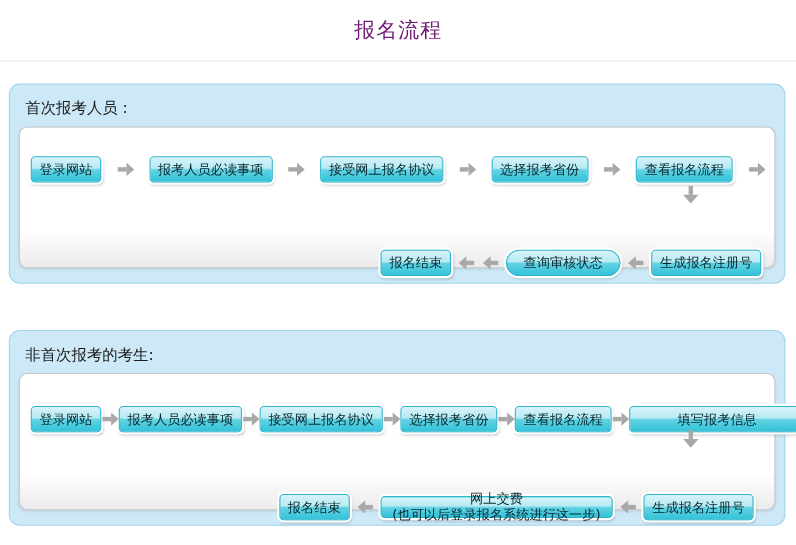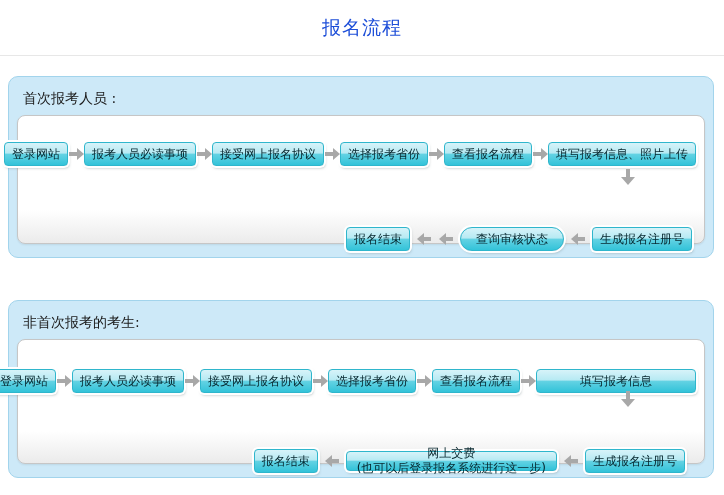--- a/index.html
+++ b/index.html
@@ -2,40 +2,40 @@
 <html><head>
 <meta charset="utf-8">
 <style>
   * { margin:0; padding:0; box-sizing:border-box; }
   html,body { background:#fff; }
   body {
     width:724px; height:495px; position:relative;
     font-family:"DejaVu Sans","Liberation Sans",sans-serif;
     overflow:hidden;
   }
-  .title { padding-top:15px; text-align:center; font-size:19px; color:#1d4ed8; letter-spacing:1px; }
+  .title { padding-top:15px; text-align:center; font-size:19px; color:#701a75; letter-spacing:1px; }
   .divider { position:absolute; top:55px; left:0; width:724px; height:1px; background:#e7e7e7; }
 
   .panel {
     position:absolute; left:8px; width:706px;
     background:#cde9f8; border:1px solid #a2d4ec; border-radius:10px;
   }
   #panel1 { top:76px; height:182px;padding-left:12px; }
   #panel2 { top:300px; height:178px; }
   .panel-label { position:absolute; top:13px; left:14px; font-size:14px; color:#1a1a1a; }
   .inner {
     position:absolute; left:8px; right:8px; top:38px; bottom:13px;
     background:linear-gradient(#ffffff 74%, #ebebeb 100%);
     border:1px solid #c6c6c6; border-radius:8px;
     box-shadow:0 1px 2px rgba(0,0,0,0.08);
   }
 
   .row1 {
     position:absolute; top:26px; left:10px; right:8px;
-    display:flex; align-items:center; justify-content:flex-end;
+    display:flex; align-items:center; justify-content:space-between;
   }
   #panel2 .row1 { top:29px; }
   .row2 {
     position:absolute; left:0; display:flex; align-items:center;
     justify-content:flex-end; column-gap:6px;margin-top:32px;
   }
   #panel1 .row2 { top:79px; right:12px; }
   #panel2 .row2 { top:77px; right:19px; }
 
   .step {
@@ -80,21 +80,20 @@
       <div class="step">登录网站</div>
       <span class="arr-r"></span>
       <div class="step">报考人员必读事项</div>
       <span class="arr-r"></span>
       <div class="step">接受网上报名协议</div>
       <span class="arr-r"></span>
       <div class="step">选择报考省份</div>
       <span class="arr-r"></span>
       <div class="step">查看报名流程</div>
       <span class="arr-r"></span>
-      <div class="step">填写报考信息、照片上传</div>
     </div>
     <span class="arr-d" style="left:603px; top:53px;"></span>
     <div class="row2">
       <div class="step">报名结束</div>
       <span class="arr-l"></span>
       <span class="arr-l"></span>
       <div class="step pad-wide">查询审核状态</div>
       <span class="arr-l"></span>
       <div class="step">生成报名注册号</div>
     </div>

